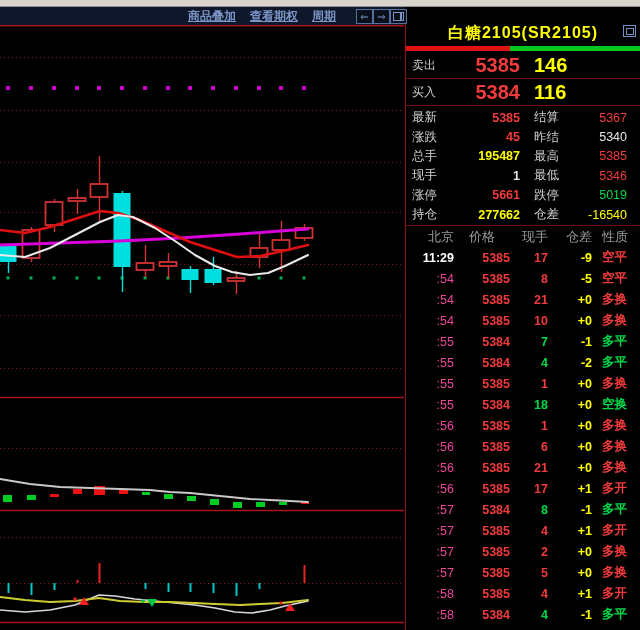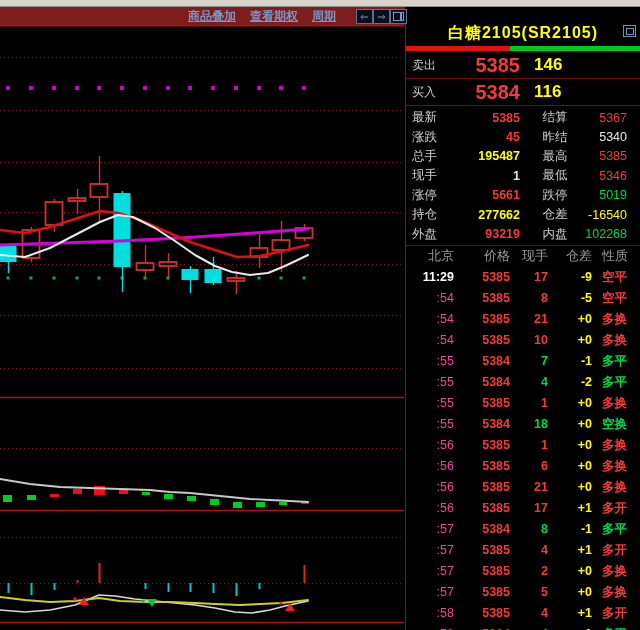--- a/index.html
+++ b/index.html
@@ -2,21 +2,21 @@
 <html><head>
 <meta charset="utf-8">
 <style>
   html,body{margin:0;padding:0;background:#222;}
   #app{position:relative;width:640px;height:630px;background:#000;overflow:hidden;
        font-family:"Liberation Sans","DejaVu Sans",sans-serif;}
   
   .titlebar{position:absolute;left:0;top:0;width:640px;height:6px;background:#d8d4cb;
             border-bottom:1px solid #8f8f8f;z-index:30;}
   
-  .menubar{position:absolute;left:0;top:7px;width:405px;height:18px;background:#7f1d1d;
+  .menubar{position:absolute;left:0;top:7px;width:405px;height:18px;background:#0f172a;
            display:flex;align-items:center;z-index:20;}
   .menu-spacer{width:188px;flex:0 0 auto;}
   .menu-link{color:#7b95c6;font-size:12px;font-weight:bold;text-decoration:underline;
              margin-right:14px;white-space:nowrap;cursor:pointer;}
   .navgrp{display:flex;margin-left:6px;}
   .nav-btn{width:15px;height:13px;border:1px solid #54719f;color:#7b95c6;font-size:10px;
            display:flex;align-items:center;justify-content:center;background:#0a0f1a;cursor:pointer;}
   .split-box{width:9px;height:7px;border:1px solid #7b95c6;position:relative;}
   .split-bar{position:absolute;right:1px;top:0;width:2px;height:7px;background:#7b95c6;}
   
@@ -27,37 +27,37 @@
   .rp-title{height:24px;position:relative;display:flex;align-items:center;justify-content:center;}
   .rp-title .t{color:#ffff00;font-size:16px;font-weight:bold;letter-spacing:1px;}
   .win-icon{position:absolute;right:4px;top:4px;width:11px;height:10px;border:1px solid #6f8fc0;cursor:pointer;}
   .win-icon:before{content:"";position:absolute;left:2px;top:2px;width:6px;height:5px;border:1px solid #6f8fc0;}
   .ratio-bar{height:5px;display:flex;margin:1px 0 1px 0;}
   .ratio-red{background:#e01212;}
   .ratio-green{background:#00c81e;}
   .bidask{height:26px;display:flex;align-items:center;border-bottom:1px solid #6e0f0f;}
   .bidask .lbl{color:#cfcfcf;font-size:12px;width:36px;padding-left:6px;}
   .bidask .price{color:#f23b3b;font-size:20px;font-weight:bold;width:72px;text-align:right;}
-  .bidask .qty{color:#ffff00;font-size:17px;font-weight:bold;margin-left:14px;}
+  .bidask .qty{color:#ffff00;font-size:20px;font-weight:bold;margin-left:14px;}
   .quote-grid{border-bottom:1px solid #6e0f0f;padding:2px 8px 1px 0;}
   .qrow{height:19.4px;display:flex;align-items:center;font-size:12.5px;}
   .qrow .ql{color:#d0d0d0;width:44px;padding-left:6px;flex:0 0 auto;}
   .qrow .qv{font-weight:bold;width:64px;text-align:right;flex:0 0 auto;}
-  .qrow .ql2{color:#d0d0d0;width:42px;padding-left:14px;flex:0 0 auto;text-align:center;}
+  .qrow .ql2{color:#d0d0d0;width:42px;padding-left:14px;flex:0 0 auto;}
   .qrow .qv2{font-weight:normal;text-align:right;flex:1 1 auto;padding-right:5px;}
   .tick-header{height:21px;display:flex;align-items:center;color:#9a9a9a;font-size:13px;}
   .tick-list{flex:1 1 auto;overflow:hidden;}
   .trow{height:21px;display:flex;align-items:center;font-size:12.5px;}
   .col-time{width:48px;text-align:right;color:#ec4899;flex:0 0 auto;}
   .col-price{width:56px;text-align:right;font-weight:bold;flex:0 0 auto;}
   .col-vol{width:38px;text-align:right;font-weight:bold;flex:0 0 auto;}
   .col-diff{width:44px;text-align:right;font-weight:bold;flex:0 0 auto;}
   .col-nat{flex:1 1 auto;padding-left:10px;font-weight:bold;}
   .th-time{width:48px;text-align:right;flex:0 0 auto;}
-  .th-price{width:56px;text-align:right;flex:0 0 auto;}
+  .th-price{width:56px;text-align:center;flex:0 0 auto;}
   .th-vol{width:38px;text-align:right;flex:0 0 auto;}
   .th-diff{width:44px;text-align:right;flex:0 0 auto;}
   .th-nat{flex:1 1 auto;padding-left:10px;}
   .c-red{color:#f23b3b;}
   .c-green{color:#00d848;}
   .c-yellow{color:#ffff00;}
   .c-white{color:#e8e8e8;}
   .time-bold{font-weight:bold;color:#ffffff;}
 </style>
 </head>
@@ -246,26 +246,20 @@
           <span class="qv c-red">5661</span>
           <span class="ql2">跌停</span>
           <span class="qv2 c-green">5019</span>
         </div>
         <div class="qrow">
           <span class="ql">持仓</span>
           <span class="qv c-yellow">277662</span>
           <span class="ql2">仓差</span>
           <span class="qv2 c-yellow">-16540</span>
         </div>
-        <div class="qrow">
-          <span class="ql">外盘</span>
-          <span class="qv c-red">93219</span>
-          <span class="ql2">内盘</span>
-          <span class="qv2 c-green">102268</span>
-        </div>
       </div>
     <div class="tick-header" id="tick-header">
         <span class="th-time">北京</span>
         <span class="th-price">价格</span>
         <span class="th-vol">现手</span>
         <span class="th-diff">仓差</span>
         <span class="th-nat">性质</span>
       </div>
     <div class="tick-list" id="tick-list">
         <div class="trow">

